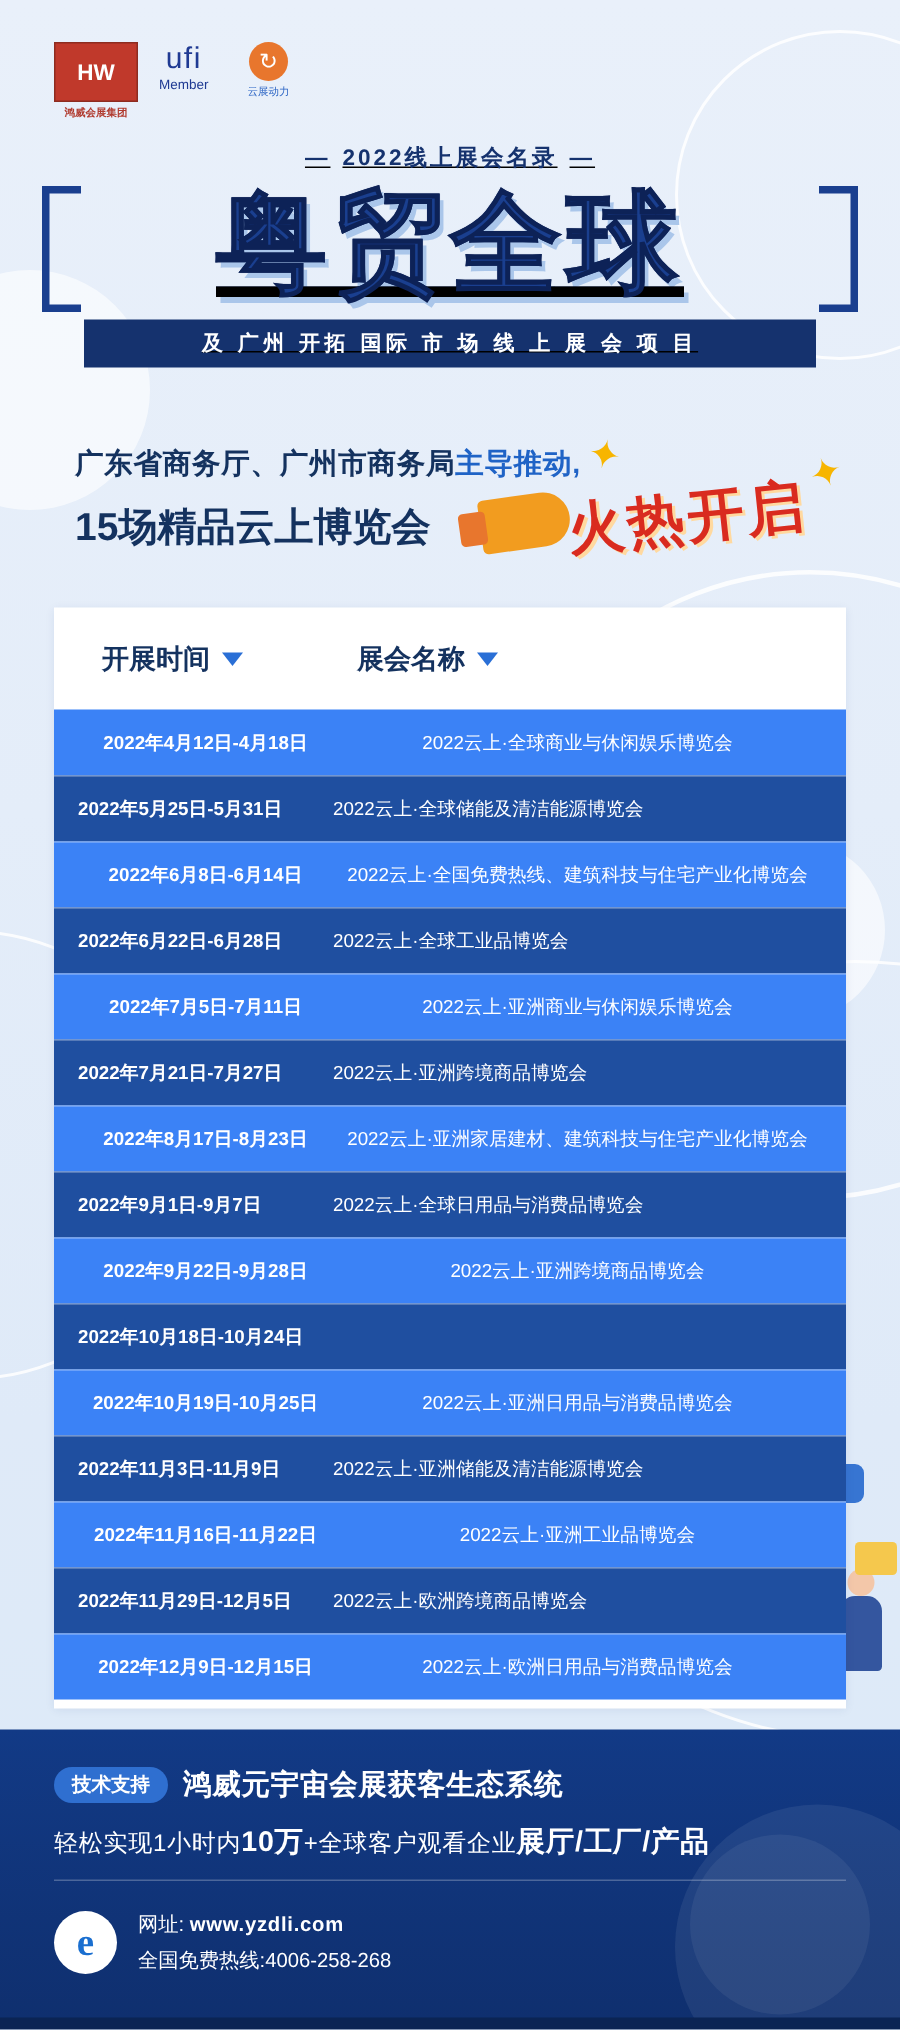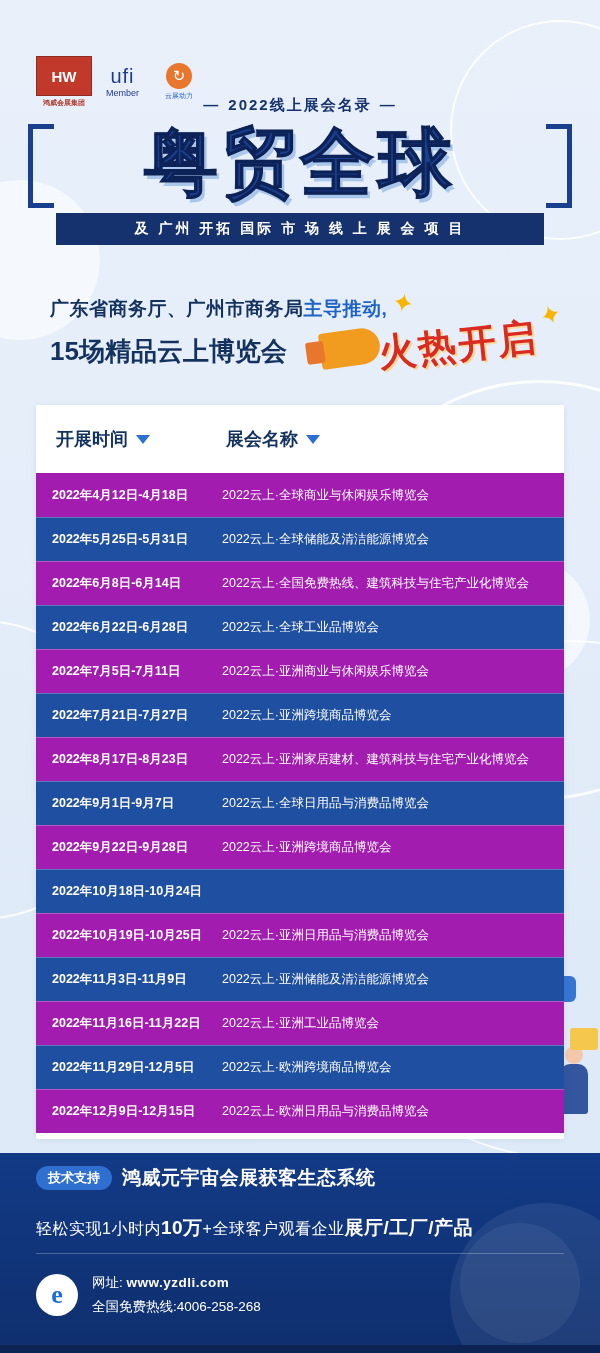--- a/index.html
+++ b/index.html
@@ -20,33 +20,33 @@
   .circ { position:absolute; border-radius:50%; border:2px solid rgba(255,255,255,0.85); }
   .c1 { width:220px;height:220px; right:-70px; top:20px; }
   .c2 { width:420px;height:420px; right:-150px; top:380px; border-width:3px;}
   .c3 { width:300px;height:300px; left:-170px; top:620px; }
   .c4 { width:520px;height:520px; right:-230px; top:640px; }
   .blob { position:absolute; background:rgba(255,255,255,0.6); border-radius:50%; }
   .b1 { width:160px;height:160px; left:-60px; top:180px;}
   .b2 { width:120px;height:120px; right:10px; top:560px;}
 
   
-  .logos { position:absolute; top:56px; left:36px; display:flex; align-items:center; gap:14px; z-index:5;}
+  .logos { position:absolute; top:28px; left:36px; display:flex; align-items:flex-start; gap:14px; z-index:5;}
   .logo-box { display:flex; flex-direction:column; align-items:center; }
   .logo1 { width:56px;height:40px; background:#c0392b; border:1px solid #8d2c20; display:flex;align-items:center;justify-content:center; color:#ffe9b0; font-size:8px; letter-spacing:0;}
   .logo1 .mark { font-size:15px; line-height:1; color:#fff; font-weight:bold;}
   .logo1txt { font-size:7px; color:#b03a2e; margin-top:2px; font-weight:bold;}
   .ufi { font-size:9px; color:#1f3a93; text-align:center; line-height:1.15;}
   .ufi .big { font-size:20px; font-weight:normal; letter-spacing:1px;}
   .logo3 { width:52px; display:flex; flex-direction:column; align-items:center;}
   .logo3 .sw { width:26px;height:26px;border-radius:50%; background:#e8762d; color:#fff; display:flex;align-items:center;justify-content:center; font-size:15px;}
   .logo3 .tx { font-size:7px; color:#2b64c4; margin-top:2px;}
 
   
-  .title-wrap { position:absolute; top:96px; left:0; width:600px; text-align:center; z-index:5;}
+  .title-wrap { position:absolute; top:96px; left:0; width:600px; text-align:center; z-index:5;text-decoration:underline;}
   .subtitle-top { color:#15326e; font-size:15px; letter-spacing:2px; font-weight:bold; }
   .subtitle-top .dash { color:#15326e; margin:0 8px; }
   .maintitle {
     margin-top:10px;
     font-size:74px; font-weight:bold; letter-spacing:4px;
     color:#1a3f8f;
     -webkit-text-stroke: 1px #0d2257;
     text-shadow: 3px 4px 0 #aac6ea, 0 0 1px #0d2257;
     font-family:"DejaVu Sans","Liberation Sans",sans-serif;
     line-height:1;
@@ -71,26 +71,26 @@
     font-size:38px; font-weight:bold; color:#d92b1f; letter-spacing:2px;
     transform:rotate(-6deg);
     text-shadow: 2px 2px 0 #ffd9a0;
   }
   .spark { position:absolute; z-index:7; color:#f7b500; font-size:26px;}
   .s1 { top:288px; left:392px; transform:rotate(12deg);}
   .s2 { top:300px; left:540px; transform:rotate(-20deg);}
 
   
   .table { position:absolute; top:405px; left:36px; width:528px; background:#fff; padding:0 0 6px 0; z-index:6; box-shadow:0 1px 6px rgba(20,50,110,0.08);}
-  .thead { display:flex; align-items:center; height:68px; padding:0 20px; }
+  .thead { display:flex; align-items:center; height:68px; padding:0 32px; }
   .th { font-size:18px; font-weight:bold; color:#14325f; display:flex; align-items:center; gap:8px;}
   .th.time { width:170px; }
   .caret { width:0;height:0;border-left:7px solid transparent;border-right:7px solid transparent;border-top:9px solid #2a6fd6;}
   .row { display:flex; align-items:center; height:44px; padding:0 16px; color:#fff; font-size:12.5px; }
-  .row.a { background:#a21caf; }
+  .row.a { background:#3b82f6;text-align:center; }
   .row.b { background:#1f4fa0; }
   .row .date { width:170px; font-weight:bold; }
   .row .name { flex:1; }
   .row + .row { border-top:1px solid rgba(255,255,255,0.25); }
 
   
   .illus { position:absolute; right:8px; bottom:215px; width:210px; height:170px; z-index:5; opacity:0.95;}
   .monitor { position:absolute; left:12px; top:30px; width:140px;height:90px; background:#fff; border:4px solid #2f6fd0; border-radius:4px;}
   .monitor .line { height:6px; background:#cfe0f6; margin:10px 12px; border-radius:3px;}
   .monitor .line.s { width:55%;}
@@ -102,21 +102,21 @@
   .ykid .head { position:absolute; left:4px; top:-18px; width:18px;height:18px;border-radius:50%;background:#f5c6a5;}
   .ygirl { position:absolute; right:4px; top:96px; width:28px;height:50px; background:#2b4f9b; border-radius:10px 10px 3px 3px;}
   .ygirl .head { position:absolute; left:5px; top:-18px; width:18px;height:18px;border-radius:50%;background:#f5c6a5;}
   .ycard { position:absolute; right:-6px; top:60px; width:28px;height:22px; background:#f7c744; border-radius:3px;}
 
   
   .footer { position:absolute; left:0; bottom:0; width:600px; height:200px; background:linear-gradient(180deg,#123a86 0%, #0f2f6e 100%); color:#fff; z-index:8;}
   .footer .deco { position:absolute; right:-40px; bottom:-40px; width:190px;height:190px; border-radius:50%; background:rgba(255,255,255,0.07);}
   .footer .deco2 { position:absolute; right:20px; bottom:10px; width:120px;height:120px; border-radius:50%; background:rgba(255,255,255,0.06);}
   .tag { display:inline-block; background:#2f6fd0; border-radius:12px; padding:3px 12px; font-size:13px; font-weight:bold; color:#fff;}
-  .f-row1 { position:absolute; top:12px; left:36px; display:flex; align-items:center; gap:10px;}
+  .f-row1 { position:absolute; top:24px; left:36px; display:flex; align-items:center; gap:10px;}
   .f-row1 .t { font-size:19px; font-weight:bold; letter-spacing:0.5px;}
   .f-row2 { position:absolute; top:62px; left:36px; font-size:16px; letter-spacing:0.5px;}
   .f-row2 b { font-size:19px; }
   .divider { position:absolute; top:100px; left:36px; width:528px; height:1px; background:rgba(255,255,255,0.25);}
   .f-bottom { position:absolute; top:118px; left:36px; display:flex; align-items:center; gap:14px;}
   .eicon { width:42px;height:42px;border-radius:50%; background:#fff; color:#1a6fd0; font-size:26px; font-weight:bold; display:flex;align-items:center;justify-content:center; font-family:"Liberation Serif",serif;}
   .f-lines div { font-size:13.5px; line-height:1.8;}
   .f-lines .url { font-weight:bold; letter-spacing:0.5px;}
   .bottombar { position:absolute; bottom:0; left:0; width:600px; height:8px; background:#0b2454;}
 </style>

